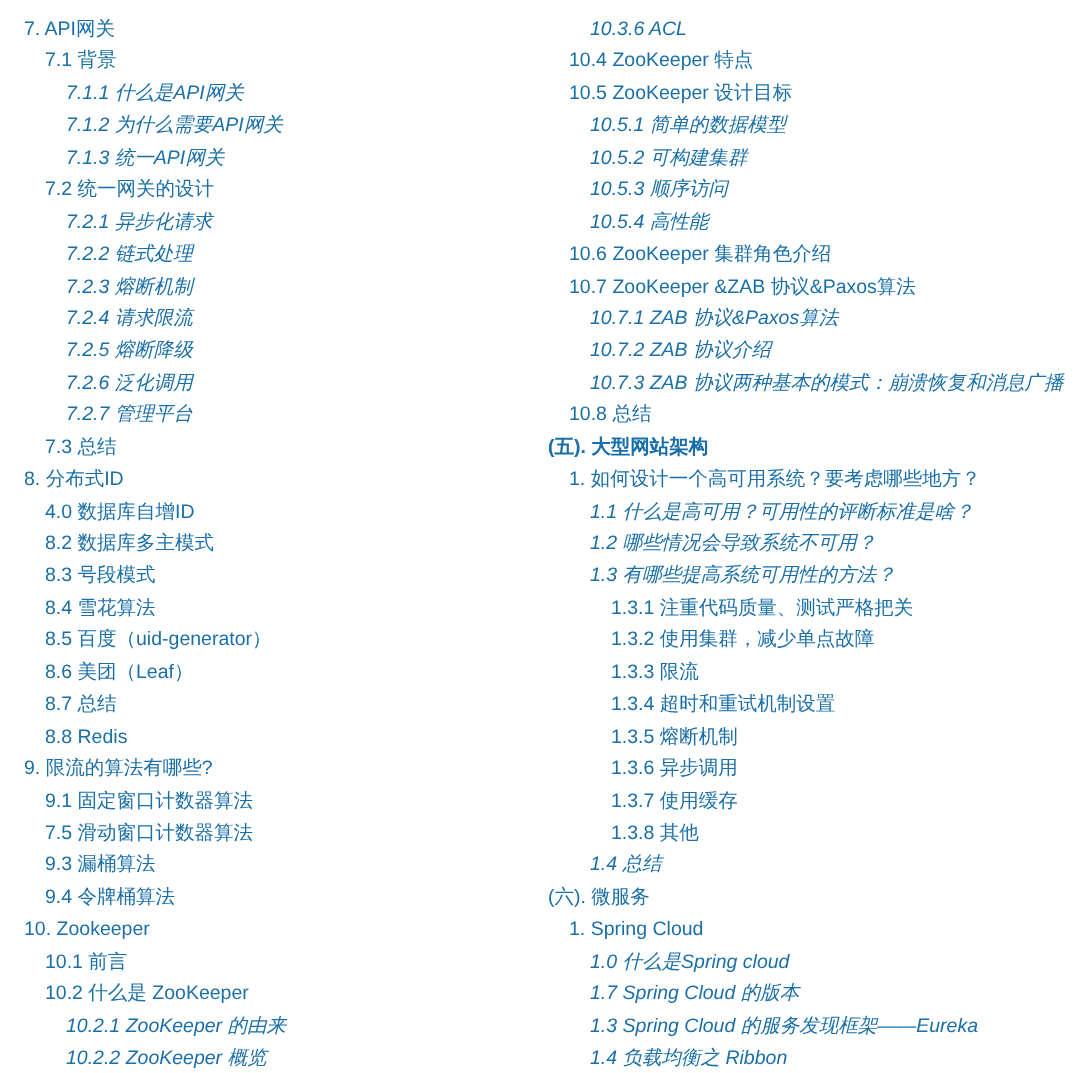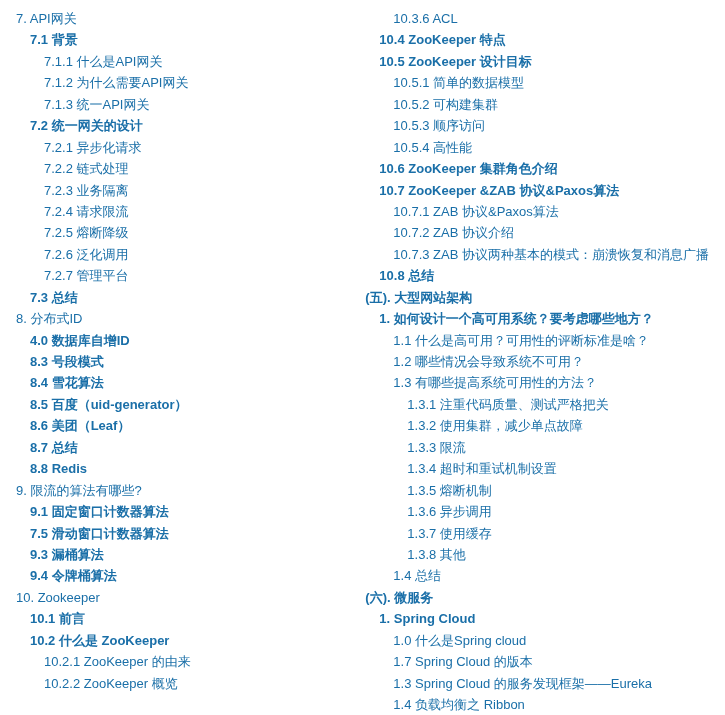--- a/index.html
+++ b/index.html
@@ -24,45 +24,46 @@
     }
     .toc-item {
       line-height: 1.65;
       white-space: nowrap;
     }
     .toc-item a {
       color: #1a6fa8;
       text-decoration: none;
     }
     .indent-0 { padding-left: 0px; }
-    .indent-1 { padding-left: 14px; font-weight: bold; }
-    .indent-2 { padding-left: 28px; }
+    .indent-1 { padding-left: 14px; }
+    .indent-2 { padding-left: 28px; font-style: italic; }
     .indent-3 { padding-left: 42px; }
   </style>
 </head>
 <body>
 
 <div class="toc-container">
   <div class="col" id="left-col">
       <div class="toc-item indent-0"><a href="#">7. API网关</a></div>
       <div class="toc-item indent-1"><a href="#">7.1 背景</a></div>
       <div class="toc-item indent-2"><a href="#">7.1.1 什么是API网关</a></div>
       <div class="toc-item indent-2"><a href="#">7.1.2 为什么需要API网关</a></div>
       <div class="toc-item indent-2"><a href="#">7.1.3 统一API网关</a></div>
       <div class="toc-item indent-1"><a href="#">7.2 统一网关的设计</a></div>
       <div class="toc-item indent-2"><a href="#">7.2.1 异步化请求</a></div>
       <div class="toc-item indent-2"><a href="#">7.2.2 链式处理</a></div>
-      <div class="toc-item indent-2"><a href="#">7.2.3 业务隔离</a></div>
+      <div class="toc-item indent-2"><a href="#">7.2.3 熔断机制</a></div>
       <div class="toc-item indent-2"><a href="#">7.2.4 请求限流</a></div>
       <div class="toc-item indent-2"><a href="#">7.2.5 熔断降级</a></div>
       <div class="toc-item indent-2"><a href="#">7.2.6 泛化调用</a></div>
       <div class="toc-item indent-2"><a href="#">7.2.7 管理平台</a></div>
       <div class="toc-item indent-1"><a href="#">7.3 总结</a></div>
       <div class="toc-item indent-0"><a href="#">8. 分布式ID</a></div>
       <div class="toc-item indent-1"><a href="#">4.0 数据库自增ID</a></div>
+      <div class="toc-item indent-1"><a href="#">8.2 数据库多主模式</a></div>
       <div class="toc-item indent-1"><a href="#">8.3 号段模式</a></div>
       <div class="toc-item indent-1"><a href="#">8.4 雪花算法</a></div>
       <div class="toc-item indent-1"><a href="#">8.5 百度（uid-generator）</a></div>
       <div class="toc-item indent-1"><a href="#">8.6 美团（Leaf）</a></div>
       <div class="toc-item indent-1"><a href="#">8.7 总结</a></div>
       <div class="toc-item indent-1"><a href="#">8.8 Redis</a></div>
       <div class="toc-item indent-0"><a href="#">9. 限流的算法有哪些?</a></div>
       <div class="toc-item indent-1"><a href="#">9.1 固定窗口计数器算法</a></div>
       <div class="toc-item indent-1"><a href="#">7.5 滑动窗口计数器算法</a></div>
       <div class="toc-item indent-1"><a href="#">9.3 漏桶算法</a></div>
@@ -94,20 +95,20 @@
       <div class="toc-item indent-2"><a href="#">1.3 有哪些提高系统可用性的方法？</a></div>
       <div class="toc-item indent-3"><a href="#">1.3.1 注重代码质量、测试严格把关</a></div>
       <div class="toc-item indent-3"><a href="#">1.3.2 使用集群，减少单点故障</a></div>
       <div class="toc-item indent-3"><a href="#">1.3.3 限流</a></div>
       <div class="toc-item indent-3"><a href="#">1.3.4 超时和重试机制设置</a></div>
       <div class="toc-item indent-3"><a href="#">1.3.5 熔断机制</a></div>
       <div class="toc-item indent-3"><a href="#">1.3.6 异步调用</a></div>
       <div class="toc-item indent-3"><a href="#">1.3.7 使用缓存</a></div>
       <div class="toc-item indent-3"><a href="#">1.3.8 其他</a></div>
       <div class="toc-item indent-2"><a href="#">1.4 总结</a></div>
-      <div class="toc-item indent-0"><a href="#" style="font-weight: bold;">(六). 微服务</a></div>
+      <div class="toc-item indent-0"><a href="#" style="font-weight: normal;">(六). 微服务</a></div>
       <div class="toc-item indent-1"><a href="#">1. Spring Cloud</a></div>
       <div class="toc-item indent-2"><a href="#">1.0 什么是Spring cloud</a></div>
       <div class="toc-item indent-2"><a href="#">1.7 Spring Cloud 的版本</a></div>
       <div class="toc-item indent-2"><a href="#">1.3 Spring Cloud 的服务发现框架——Eureka</a></div>
       <div class="toc-item indent-2"><a href="#">1.4 负载均衡之 Ribbon</a></div>
     </div>
 </div>
 
 </body></html>

